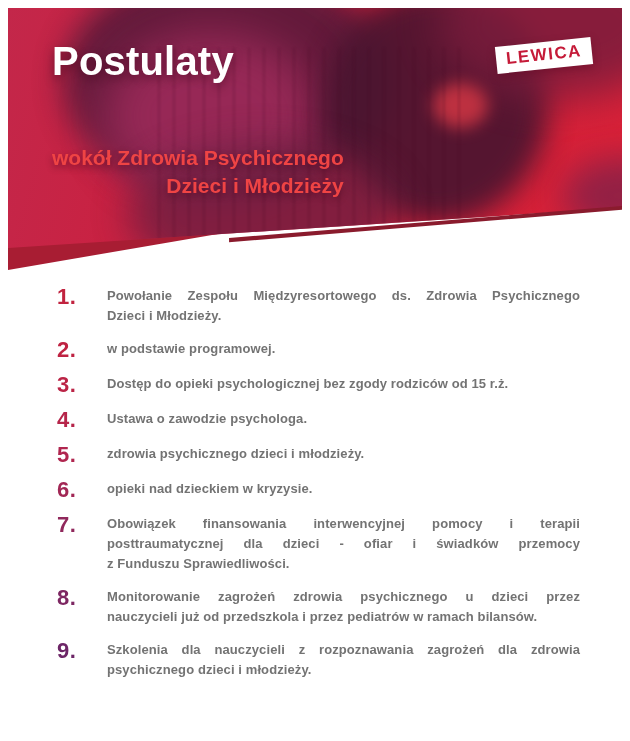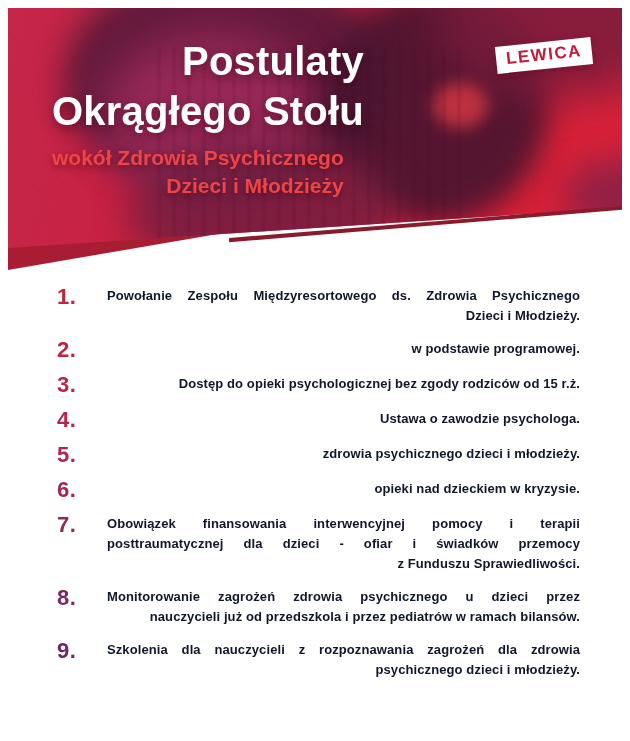--- a/index.html
+++ b/index.html
@@ -64,46 +64,45 @@
     position:absolute; left:57px; top:286px; width:523px;
     list-style:none;
   }
   .item { display:flex; margin-bottom:13px; }
   .num {
     width:50px; flex:none;
     font-size:22px; font-weight:bold; line-height:22px; letter-spacing:.5px;
   }
   .txt {
     width:473px; flex:none;
-    color:#0f172a; font-weight:bold; font-size:13px; line-height:20px;
+    color:#737373; font-weight:bold; font-size:13px; line-height:20px;
     letter-spacing:.1px;
   }
   .jline { text-align:justify; text-align-last:justify; }
-  .lline { text-align:right; }
+  .lline { text-align:left; }
 </style>
 </head>
 <body>
 
 <div class="hero">
   <div class="hero-under"></div>
   <div class="hero-main">
     <div class="art a1"></div>
     <div class="art a2"></div>
     <div class="art a3"></div>
     <div class="art a4"></div>
     <div class="art a5"></div>
     <div class="art a6"></div>
     <div class="art a7"></div>
     <div class="rain"></div>
   </div>
   <div class="hero-edge"></div>
   <div class="hero-content">
     <div class="title">
       <div>Postulaty</div>
-      <div>Okrągłego Stołu</div>
     </div>
     <div class="subtitle">
       <div>wokół Zdrowia Psychicznego</div>
       <div>Dzieci i Młodzieży</div>
     </div>
     <div class="badge">LEWICA</div>
   </div>
 </div>
 
 <ol class="list">

